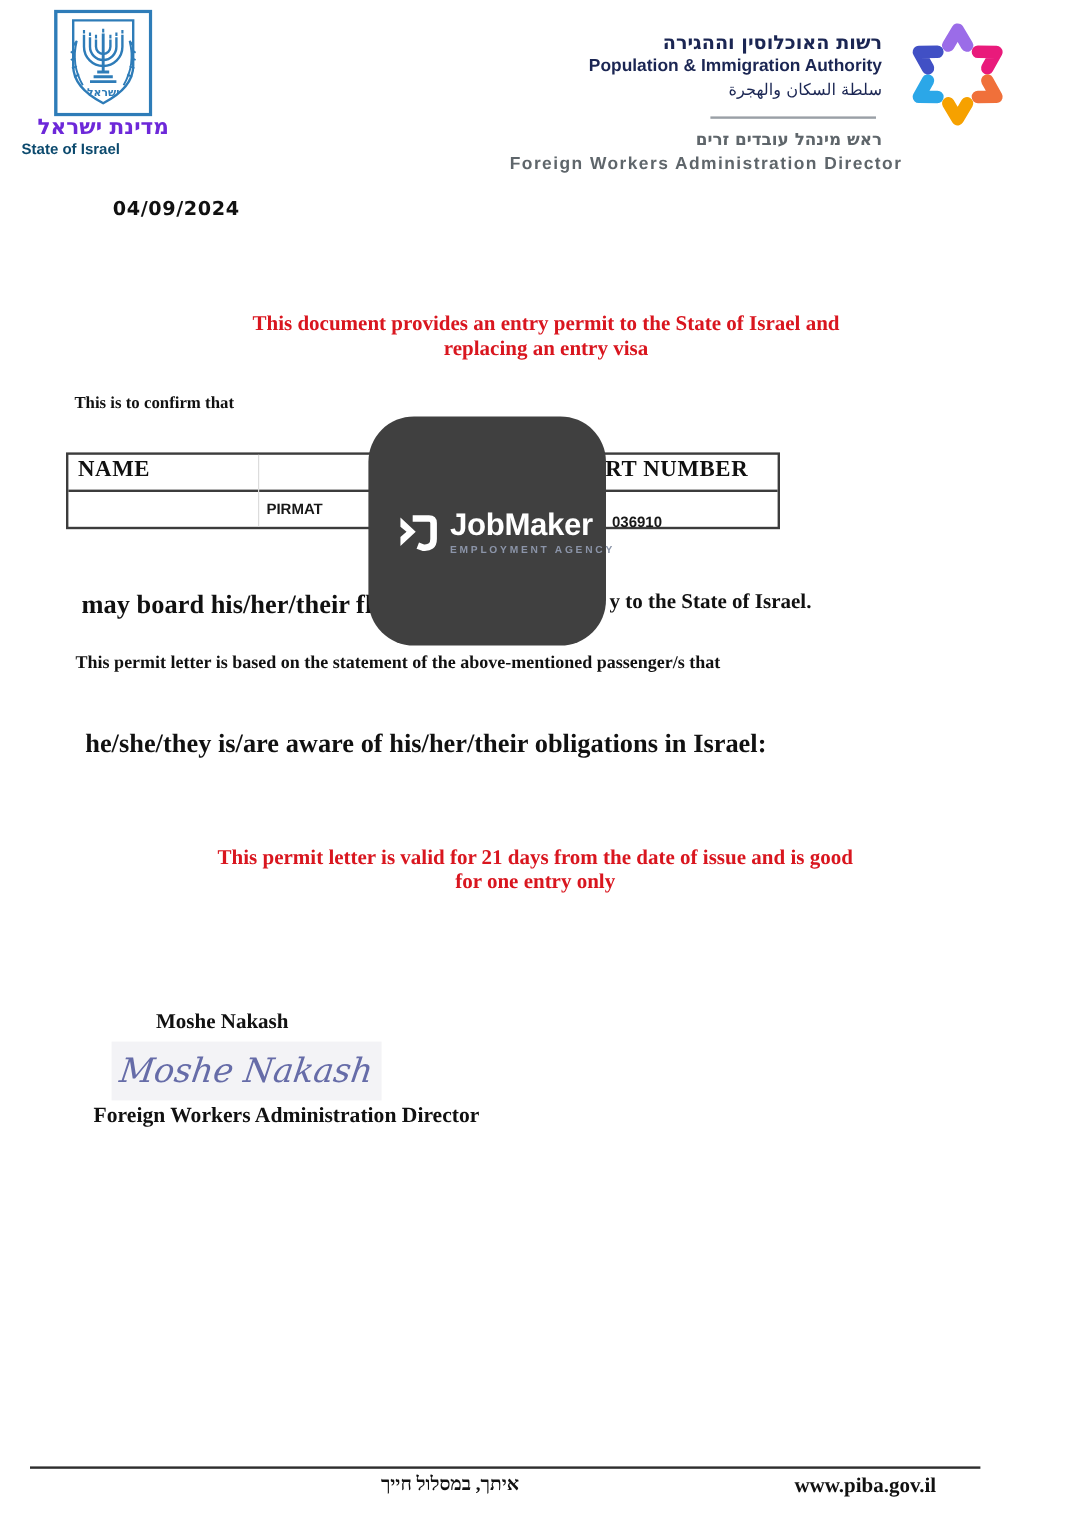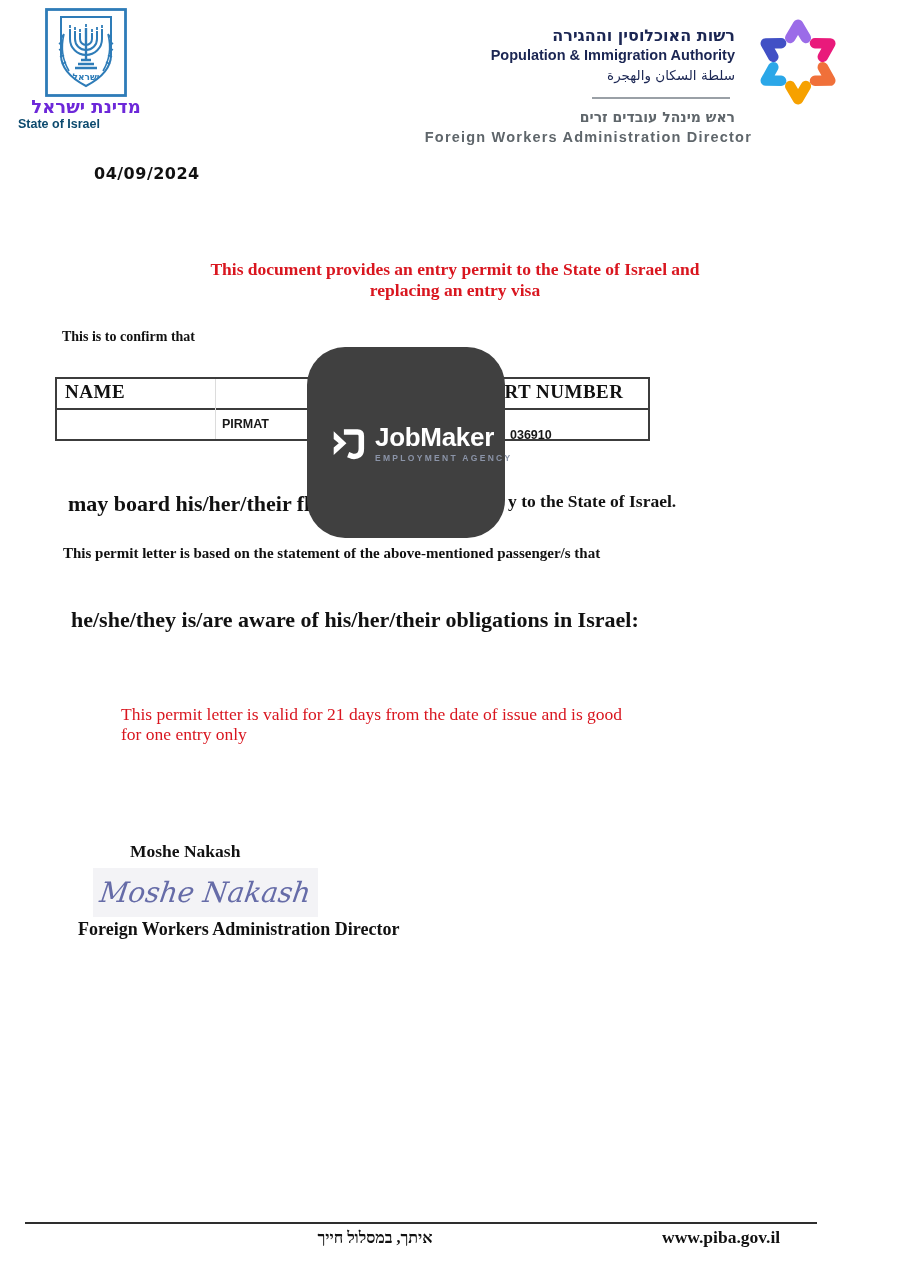--- a/index.html
+++ b/index.html
@@ -41,21 +41,21 @@
   .th-pass{position:absolute;left:373px;top:2px;font-weight:bold;font-size:19px;letter-spacing:.5px;}
   .td-name{position:absolute;left:165px;top:38px;font-family:"Liberation Sans",sans-serif;
            font-weight:bold;font-size:12.5px;color:#181818;}
   .td-pass{position:absolute;left:453px;top:38px;font-family:"Liberation Sans",sans-serif;
            font-weight:bold;font-size:12.5px;color:#181818;margin-top:11px;}
 
   .board-left{left:68px;top:491px;font-weight:bold;font-size:22px;}
   .board-right{left:508px;top:491px;font-weight:bold;font-size:17.5px;}
   .stmt1{left:63px;top:545px;font-weight:bold;font-size:15px;}
   .stmt2{left:71px;top:565px;font-weight:bold;font-size:22px;margin-top:42px;}
-  .validity{left:121px;top:704px;width:650px;text-align:left;font-weight:normal;
+  .validity{left:121px;top:704px;width:650px;text-align:center;font-weight:bold;
             font-size:17.5px;color:#D9161F;line-height:20px;}
 
   
   .sig-name{left:130px;top:841px;font-weight:bold;font-size:17.5px;}
   .sig-img{left:93px;top:868px;width:225px;height:49px;background:#f3f3f6;
            display:flex;align-items:center;justify-content:center;}
   .sig-script{font-family:"DejaVu Serif",serif;font-style:italic;font-size:28px;
               color:#666CA8;transform:skewX(-8deg);white-space:nowrap;}
   .sig-title{left:78px;top:919px;font-weight:bold;font-size:18px;}
 

